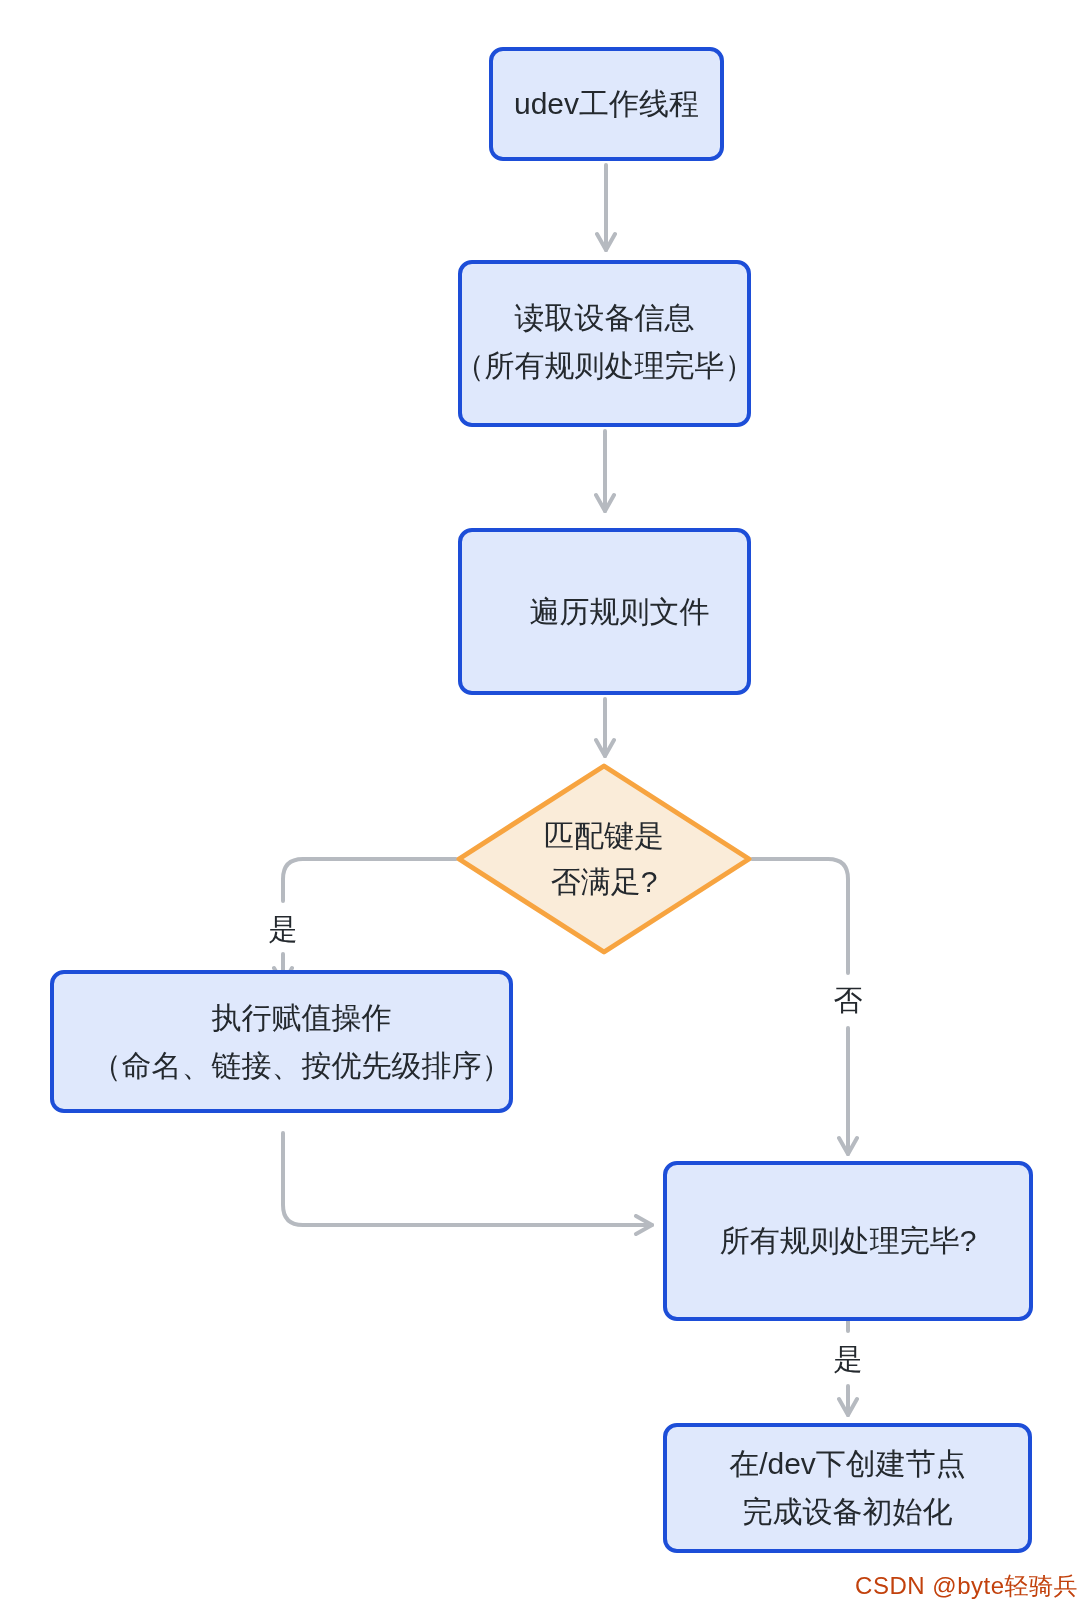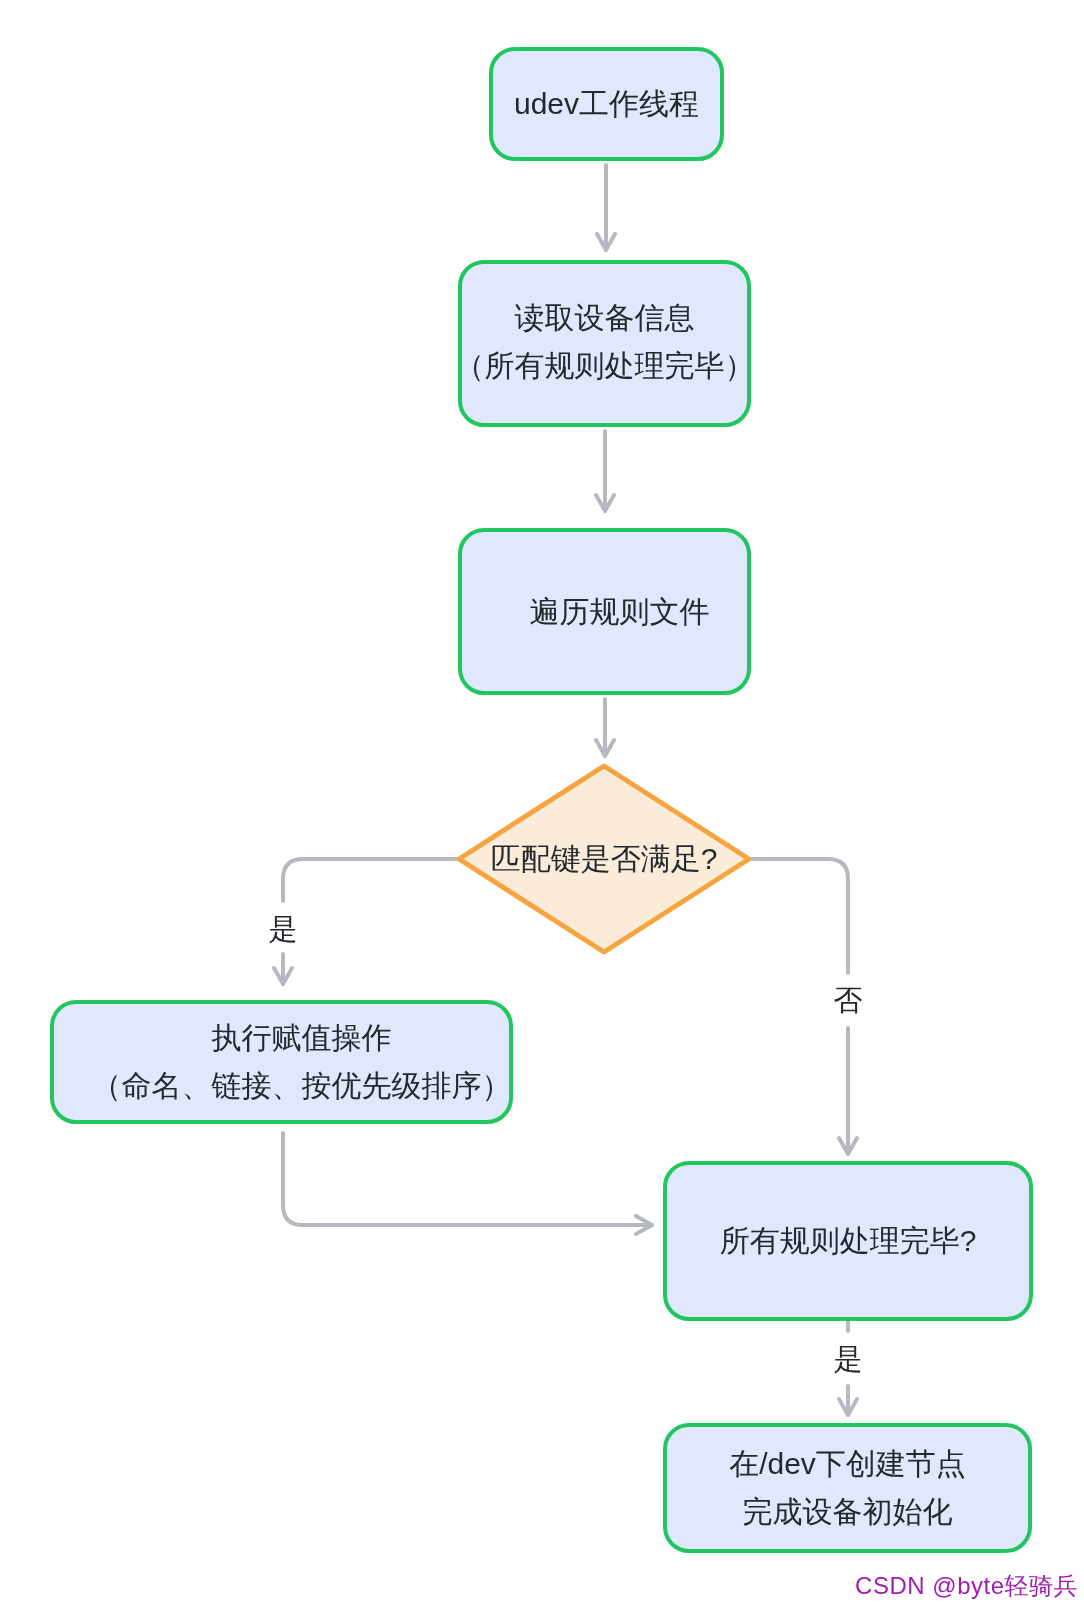--- a/index.html
+++ b/index.html
@@ -26,38 +26,38 @@
     display: flex;
     flex-direction: column;
     align-items: center;
     justify-content: center;
     text-align: center;
     box-sizing: border-box;
   }
 
   .process {
     background: #dfe8fc;
-    border: 4px solid #22c55e;
-    border-radius: 26px;
+    border: 4px solid #1d4ed8;
+    border-radius: 14px;
   }
 
   .node-line {
     font-size: 30px;
     line-height: 48px;
     color: #24292e;
     white-space: nowrap;
   }
 
   .decision { background: transparent; border: none; }
   .decision svg { position: absolute; inset: 0; }
   .decision .decision-text {
     position: absolute;
     inset: 0;
     display: flex;
-    flex-direction: row;
+    flex-direction: column;
     align-items: center;
     justify-content: center;
     text-align: center;
   }
   .decision .node-line { line-height: 46px; }
 
   .edge-label {
     position: absolute;
     z-index: 2;
     transform: translate(-50%, -50%);
@@ -67,21 +67,21 @@
     padding: 0 2px;
     white-space: nowrap;
   }
 
   .watermark {
     position: absolute;
     right: 6px;
     bottom: 2px;
     z-index: 2;
     font-size: 24px;
-    color: #a21caf;
+    color: #c2410c;
     letter-spacing: 0.5px;
     white-space: nowrap;
   }
 </style>
 </head>
 <body>
 
 <div class="canvas">
 
   <svg class="edges-layer" width="1084" height="1604" viewBox="0 0 1084 1604">
@@ -120,21 +120,21 @@
   <div class="node decision" style="left:456px; top:763px; width:296px; height:192px;">
     <svg width="296" height="192" viewBox="0 0 296 192">
       <polygon points="148,3 293,96 148,189 3,96" fill="#faecd9" stroke="#f7a440" stroke-width="5" stroke-linejoin="round"></polygon>
     </svg>
     <div class="decision-text">
       <div class="node-line">匹配键是</div>
       <div class="node-line">否满足?</div>
     </div>
   </div>
 
-  <div class="node process" style="left:50px; top:1000px; width:463px; height:124px;padding-left:40px;">
+  <div class="node process" style="left:50px; top:970px; width:463px; height:143px;padding-left:40px;">
     <div class="node-line">执行赋值操作</div>
     <div class="node-line">（命名、链接、按优先级排序）</div>
   </div>
 
   <div class="node process" style="left:663px; top:1161px; width:370px; height:160px;">
     <div class="node-line">所有规则处理完毕?</div>
   </div>
 
   <div class="node process" style="left:663px; top:1423px; width:369px; height:130px;">
     <div class="node-line">在/dev下创建节点</div>

